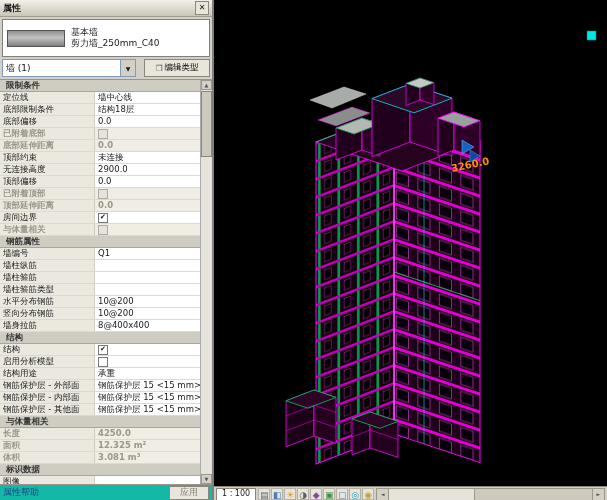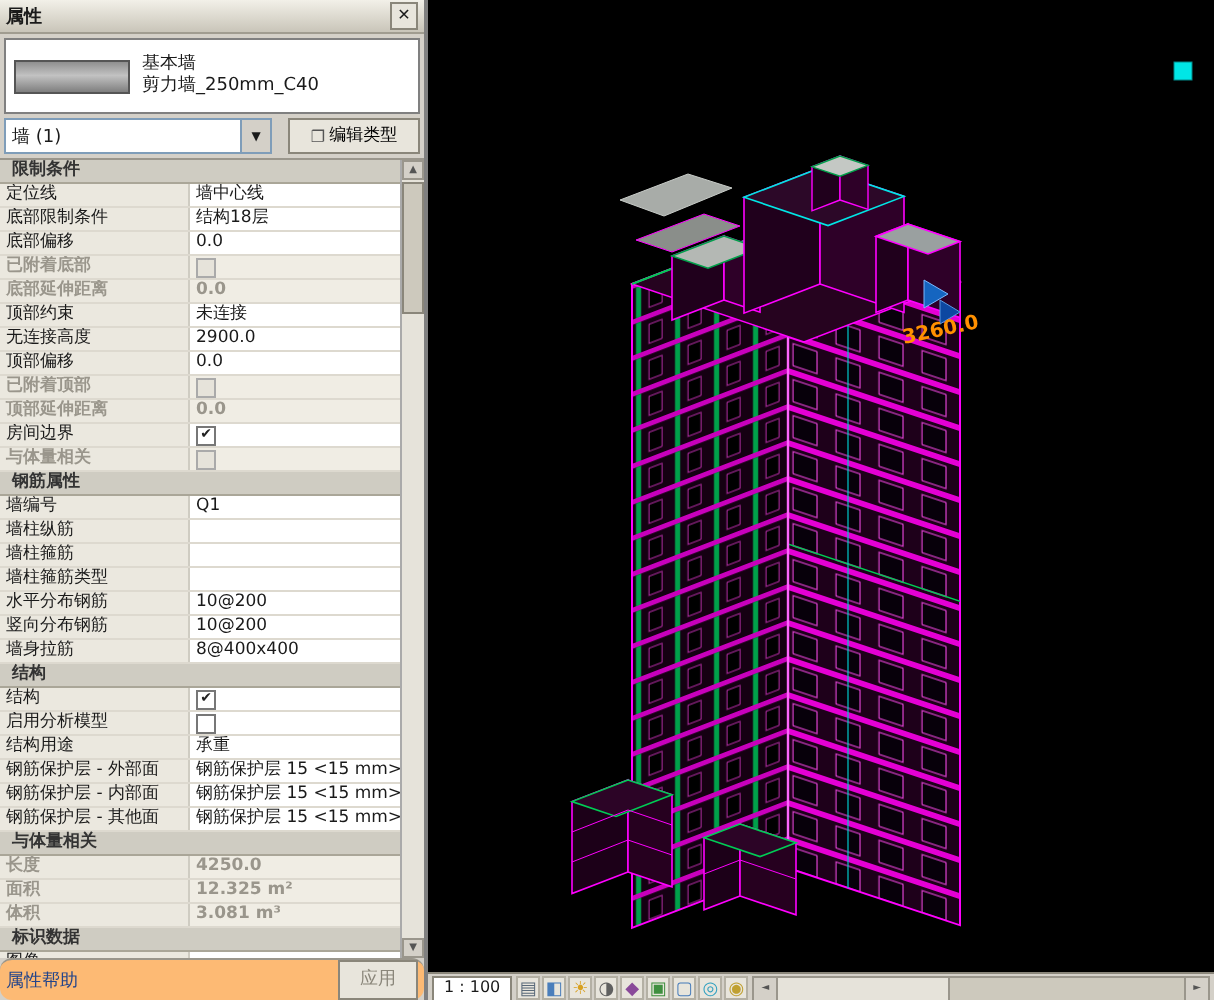--- a/index.html
+++ b/index.html
@@ -41,23 +41,23 @@
   .cb{width:8px;height:8px;border:1px solid #777;background:#fff;font-size:7px;line-height:7px;
       display:inline-block;text-align:center;color:#222;}
   .cb.dis{background:#e6e3da;border-color:#aaa;}
   .vscroll{flex:0 0 11px;background:#e6e3da;border-left:1px solid #aaa;display:flex;
            flex-direction:column;align-items:center;}
   .sarrow{width:100%;height:10px;background:#d4d0c8;border:1px solid #9a968c;box-sizing:border-box;
           font-size:5px;text-align:center;line-height:9px;color:#555;}
   .sthumb{width:9px;height:64px;background:#cdc9bd;border:1px solid #8a867a;margin-top:1px;}
   .sfill{flex:1;}
   .pfooter{flex:0 0 15px;display:flex;align-items:center;justify-content:space-between;
-           padding:0 3px;border-top:1px solid #9a968c;background:#fdba74;border-radius:6px;}
+           padding:0 3px;border-top:1px solid #9a968c;background:#14b8a6;}
   .phelp{font-size:9px;color:#24458a;}
-  .applybtn{font-size:9px;height:20px;line-height:11px;background:#e8e5dc;border:1px solid #8a867a;
+  .applybtn{font-size:9px;height:14px;line-height:11px;background:#e8e5dc;border:1px solid #8a867a;
             padding:0 10px;color:#8a867a;font-family:inherit;}
   
   .viewport{position:absolute;left:214px;top:0;width:393px;height:486px;background:#000;overflow:hidden;}
   .viewport svg{position:absolute;left:0;top:0;}
   .viewbar{position:absolute;left:214px;top:486px;width:393px;height:15px;box-sizing:border-box;
            background:#d4d0c8;border-top:1px solid #8a867a;display:flex;align-items:center;gap:2px;padding:0 2px;}
   .scale{background:#fff;border:1px solid #8a867a;font-size:8px;height:11px;line-height:10px;
          padding:0 5px;white-space:nowrap;}
   .icons{display:flex;gap:1px;}
   .vicon{width:12px;height:12px;font-size:9px;line-height:12px;text-align:center;

